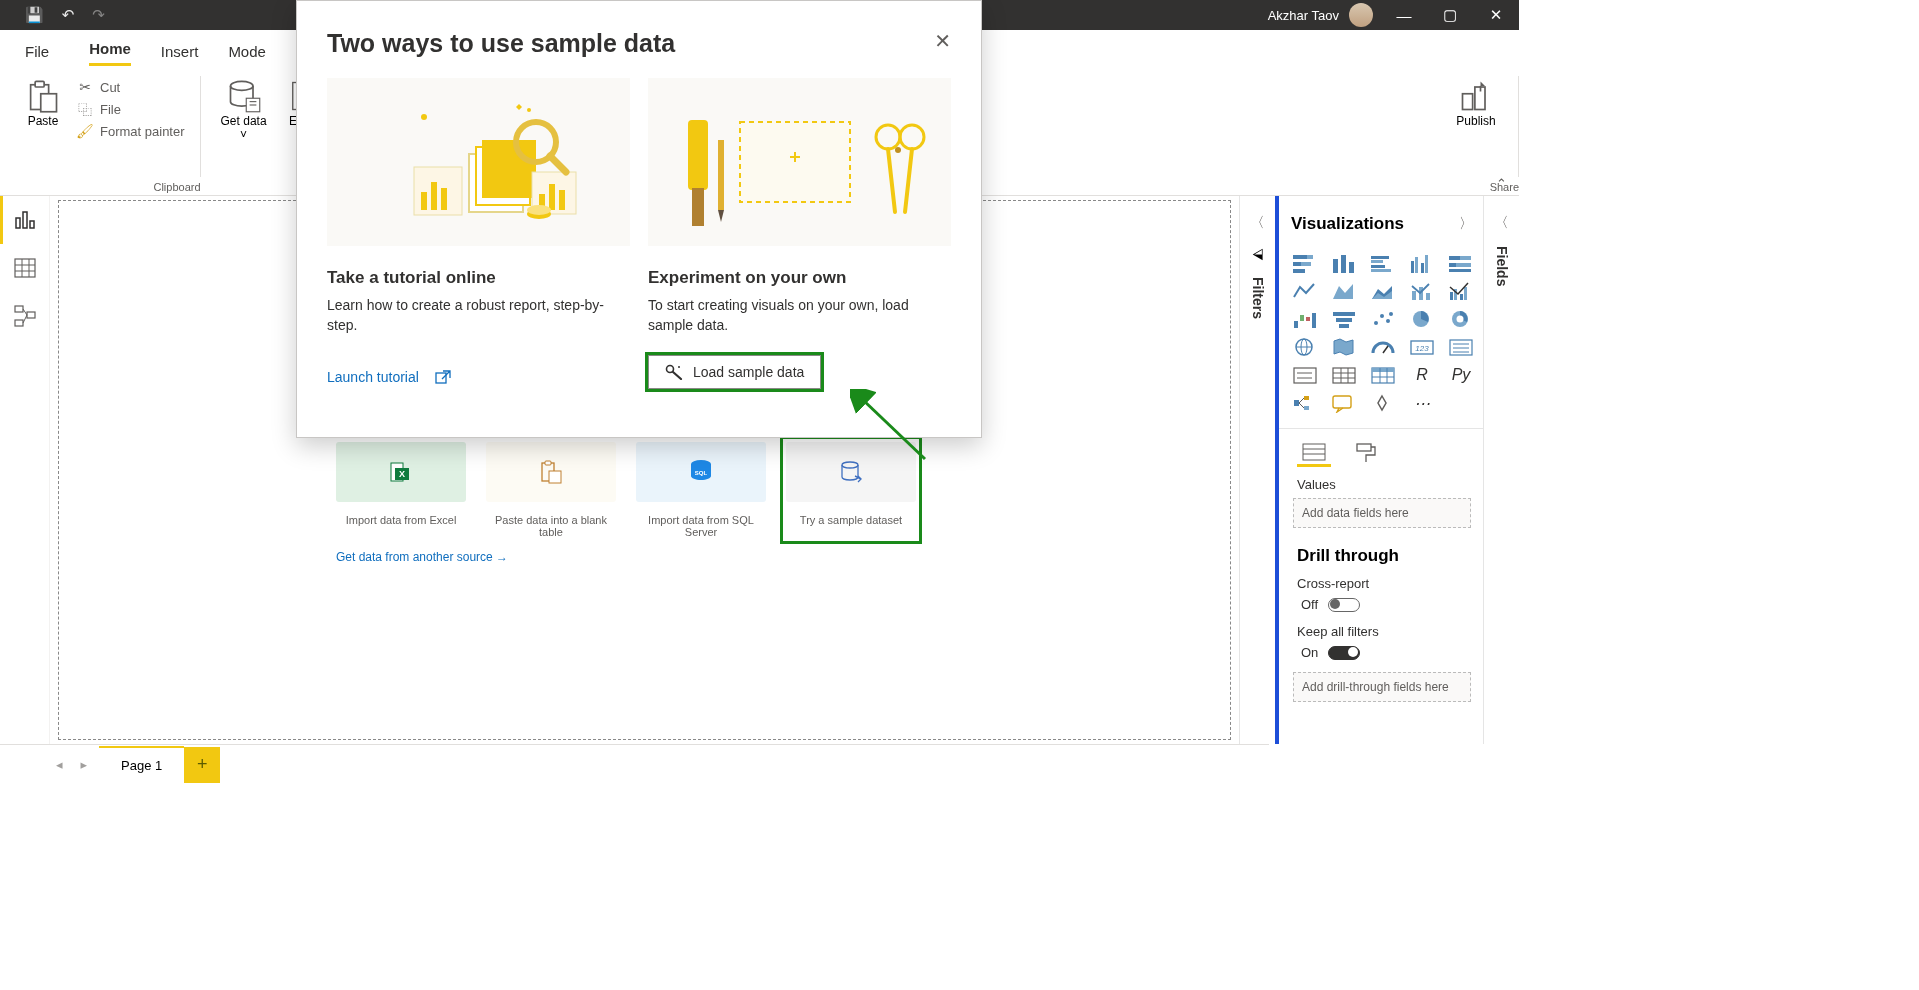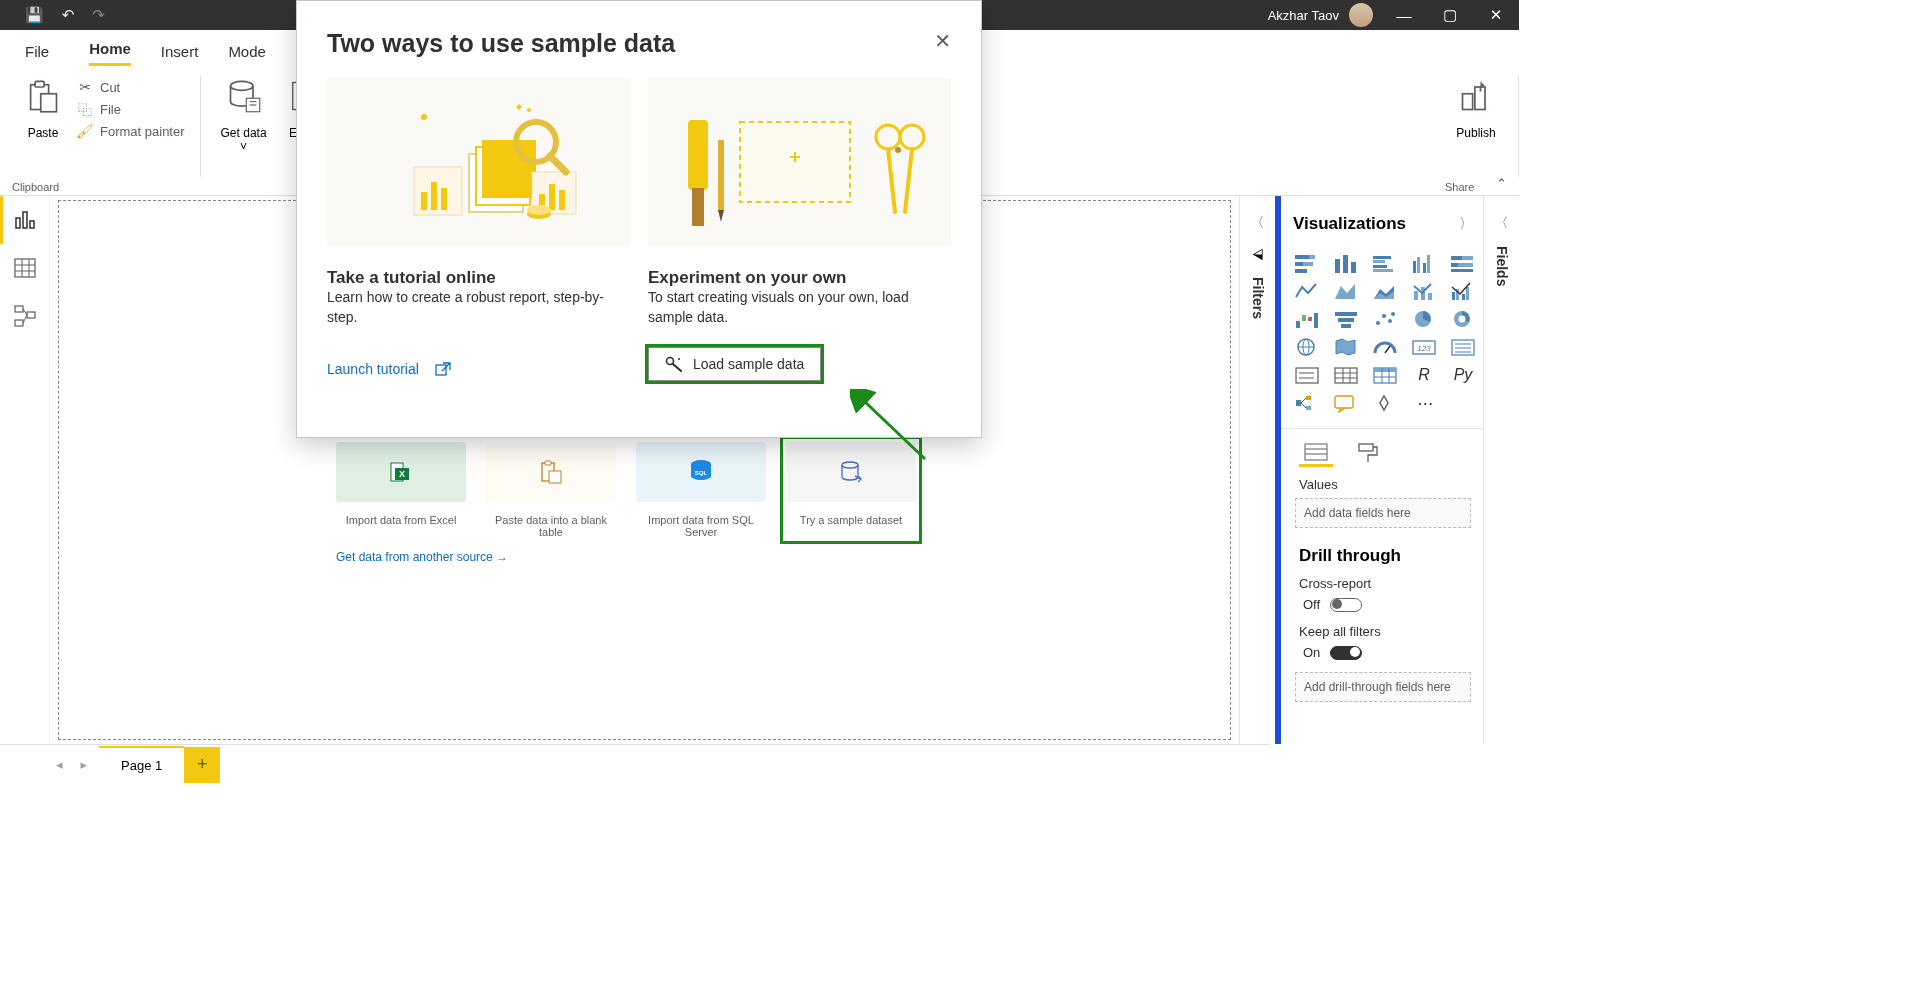--- a/index.html
+++ b/index.html
@@ -19,23 +19,23 @@
 .ribbon-tabs { height: 36px; display: flex; align-items: flex-end; padding-left: 25px; gap: 30px; border-bottom: 0; }
 .ribbon-tabs .tab { font-size: 15px; color: #323130; padding-bottom: 6px; cursor: pointer; }
 .ribbon-tabs .tab.file { margin-right: 10px; }
 .ribbon-tabs .tab.active { font-weight: 600; border-bottom: 3px solid #f2c811; }
 
 
 .ribbon { height: 130px; display: flex; border-bottom: 1px solid #e1dfdd; position: relative; }
 .ribbon-group { display: flex; flex-direction: column; justify-content: flex-start; padding: 8px 16px 2px 16px; position: relative; }
 .ribbon-group::after { content: ""; position: absolute; right: 0; top: 10px; bottom: 18px; width: 1px; background: #e1dfdd; }
 .ribbon-group:last-child::after { display: none; }
-.ribbon-group-label { position: absolute; bottom: 2px; left: 12px; right: 0; text-align: left; font-size: 11px; color: #605e5c; }
+.ribbon-group-label { position: absolute; bottom: 2px; left: 12px; right: 0; text-align: right; font-size: 11px; color: #605e5c; }
 .ribbon-buttons-row { display: flex; gap: 6px; }
-.big-btn { display: flex; flex-direction: column; align-items: center; justify-content: flex-start; width: 54px; height: 88px; font-size: 12px; text-align: center; cursor: pointer; padding-top: 4px; gap: 12px; }
+.big-btn { display: flex; flex-direction: column; align-items: center; justify-content: flex-start; width: 54px; height: 88px; font-size: 12px; text-align: center; cursor: pointer; padding-top: 4px; gap: 0; }
 .big-btn .icon-box { width: 36px; height: 36px; display: flex; align-items: center; justify-content: center; }
 .small-btn-list { display: flex; flex-direction: column; gap: 4px; padding-top: 4px; }
 .small-btn { display: flex; align-items: center; gap: 6px; font-size: 13px; color: #605e5c; cursor: pointer; }
 .small-btn .ic { width: 18px; height: 18px; display: inline-flex; align-items: center; justify-content: center; font-size: 14px; }
 
 
 .main-area { display: flex; height: calc(100% - 196px - 40px); }
 .left-rail { width: 50px; display: flex; flex-direction: column; border-right: 1px solid #f3f2f1; }
 .left-rail .rail-btn { height: 48px; display: flex; align-items: center; justify-content: center; cursor: pointer; }
 .left-rail .rail-btn.active { border-left: 3px solid #f2c811; background: #fff; }
@@ -55,21 +55,21 @@
 .get-data-link { position: absolute; top: 354px; left: 286px; width: 580px; text-align: left; font-size: 12px; cursor: pointer; }
 .get-data-link span { color: #106ebe; }
 
 
 .right-panels { display: flex; }
 .filters-collapsed { width: 36px; border-left: 1px solid #e5e5e5; display: flex; flex-direction: column; align-items: center; padding-top: 18px; gap: 14px; }
 .vert-label { writing-mode: vertical-rl; font-size: 14px; font-weight: 600; color: #323130; cursor: pointer; }
 .chev-left { font-size: 14px; color: #605e5c; cursor: pointer; }
 .chev-right { font-size: 14px; color: #605e5c; cursor: pointer; }
 
-.viz-panel { width: 208px; border-left: 6px solid #1d4ed8; padding: 18px 10px 0 12px; overflow-y: auto; }
+.viz-panel { width: 208px; border-left: 4px solid #1d4ed8; padding: 18px 10px 0 12px; overflow-y: auto; }
 .viz-panel-header { display: flex; align-items: center; justify-content: space-between; }
 .viz-panel-header h3 { font-size: 17px; font-weight: 600; }
 .viz-grid { display: grid; grid-template-columns: repeat(6, 28px); gap: 6px 11px; margin-top: 18px; font-style: italic; }
 .viz-item { width: 28px; height: 22px; display: flex; align-items: center; justify-content: center; cursor: pointer; color: #323130; }
 .viz-item svg { width: 26px; height: 20px; }
 .panel-divider { border-top: 1px solid #e5e5e5; margin: 14px -10px 10px -12px; }
 .field-tabs { display: flex; gap: 18px; padding-left: 6px; margin-bottom: 10px; }
 .field-tab { width: 34px; height: 28px; display: flex; align-items: center; justify-content: center; cursor: pointer; }
 .field-tab.active { border-bottom: 3px solid #f2c811; }
 .panel-section-label { font-size: 13px; color: #323130; margin: 8px 0 6px 6px; }
@@ -91,21 +91,21 @@
 .page-tab.active { border-color: #f2c811; }
 .page-add { width: 36px; height: 36px; background: #f2c811; display: flex; align-items: center; justify-content: center; font-size: 18px; color: #5c5c00; cursor: pointer; margin-left: -6px; }
 
 
 .modal { position: absolute; top: 0; left: 296px; width: 686px; height: 438px; background: #fff; border: 1px solid #c8c6c4; box-shadow: 0 8px 24px rgba(0,0,0,0.2); z-index: 10; padding: 28px 30px; }
 .modal h2 { font-size: 25px; font-weight: 600; color: #323130; }
 .modal-close { position: absolute; top: 28px; right: 30px; font-size: 20px; color: #605e5c; cursor: pointer; }
 .modal-cols { display: flex; gap: 18px; margin-top: 20px; }
 .modal-col { flex: 1; }
 .modal-illustration { height: 168px; background: #faf9f6; display: flex; align-items: center; justify-content: center; margin-bottom: 22px; }
-.modal-col h3 { font-size: 17px; font-weight: 600; color: #323130; }
+.modal-col h3 { font-size: 17px; font-weight: 600; color: #323130; margin-bottom: 8px; }
 .modal-col p { font-size: 14px; color: #323130; line-height: 1.4; }
 .modal-link { color: #106ebe; font-size: 14px; margin-top: 34px; display: inline-flex; align-items: center; gap: 16px; cursor: pointer; }
 .load-btn { margin-top: 20px; display: inline-flex; align-items: center; gap: 10px; padding: 8px 16px; border: 1px solid #8a8886; font-size: 14px; color: #323130; cursor: pointer; }
 .load-btn-highlight { outline: 3px solid #1a8a1a; outline-offset: 0px; }
 
 
 .annotation-arrow { position: absolute; top: 389px; left: 850px; z-index: 11; pointer-events: none; }
 
 .funnel-ic { font-size: 14px; transform: rotate(90deg); }
 

